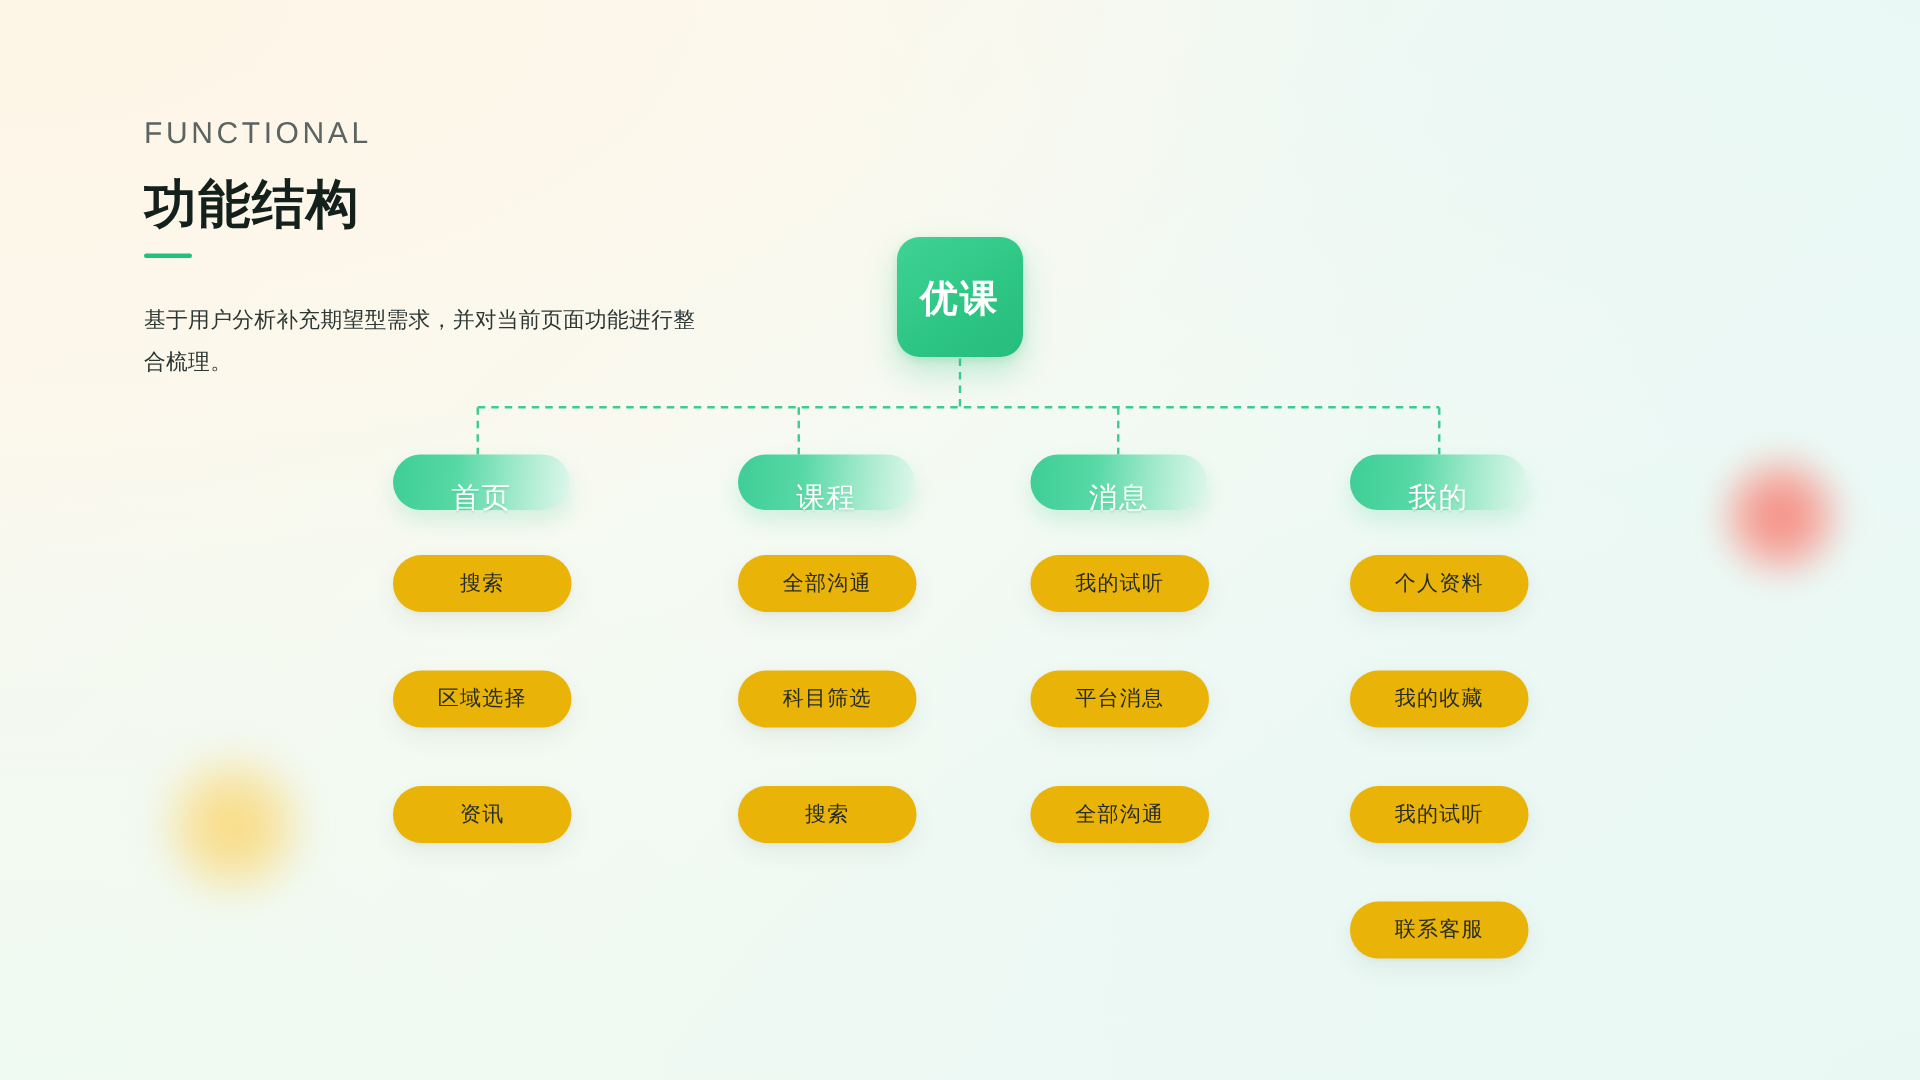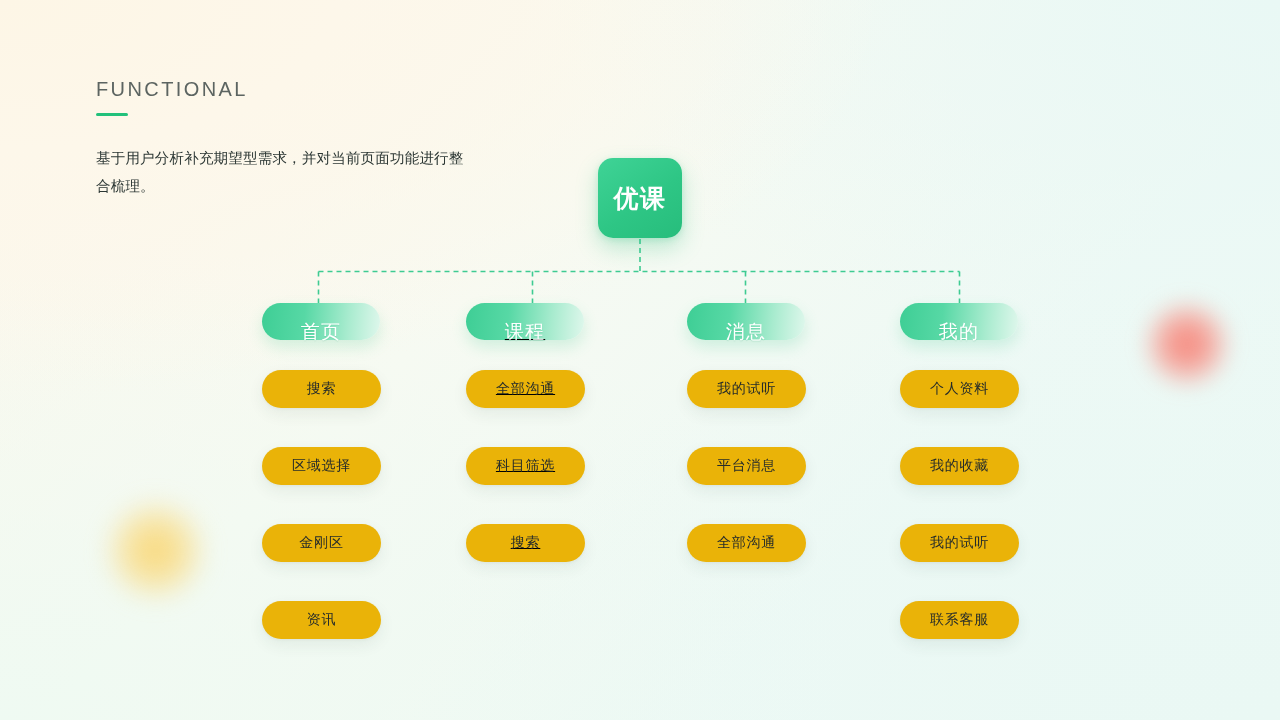--- a/index.html
+++ b/index.html
@@ -121,21 +121,21 @@
 
   .columns {
     position: absolute;
     left: 0; top: 0;
     width: 1280px; height: 720px;
   }
 
   .column { position: absolute; top: 303px; width: 118px; }
 
   .col-0 { left: 262px; }
-  .col-1 { left: 466px; text-decoration: underline; }
+  .col-1 { left: 492px; }
   .col-2 { left: 687px; }
   .col-3 { left: 900px; }
 
   .branch-pill {
     position: relative;
     width: 118px;
     height: 37px;
     border-radius: 19px;
     background: linear-gradient(95deg, #3ece95 0%, #57d8a5 36%, #a7ebce 72%, #dff7ec 100%);
     box-shadow: 0 7px 15px rgba(60,200,140,0.20);
@@ -178,20 +178,21 @@
 <body>
 
 <div id="stage">
 
   <div class="bg-base"></div>
   <div class="blob blob-yellow"></div>
   <div class="blob blob-red"></div>
 
   <div class="header">
     <div class="eyebrow">FUNCTIONAL</div>
+    <div class="title">功能结构</div>
     <div class="title-rule"></div>
     <div class="subtitle">基于用户分析补充期望型需求，并对当前页面功能进行整合梳理。</div>
   </div>
 
   <svg id="connectors" viewBox="0 0 1280 720" width="1280" height="720" aria-hidden="true">
     <g stroke="#3ecb92" stroke-width="1.6" fill="none" stroke-dasharray="5 4" stroke-linecap="butt">
 
       <path d="M640 239 L640 271.5"></path>
 
       <path d="M318.5 271.5 L959.5 271.5"></path>
@@ -214,23 +215,20 @@
         <span class="branch-label">首页</span>
       </div>
       <div class="leaf-list">
         <div class="leaf-pill">
           <span class="leaf-label">搜索</span>
         </div>
         <div class="leaf-pill">
           <span class="leaf-label">区域选择</span>
         </div>
         <div class="leaf-pill">
-          <span class="leaf-label">金刚区</span>
-        </div>
-        <div class="leaf-pill">
           <span class="leaf-label">资讯</span>
         </div>
       </div>
     </div>
 
     <div class="column col-1">
       <div class="branch-pill">
         <span class="branch-label">课程</span>
       </div>
       <div class="leaf-list">

